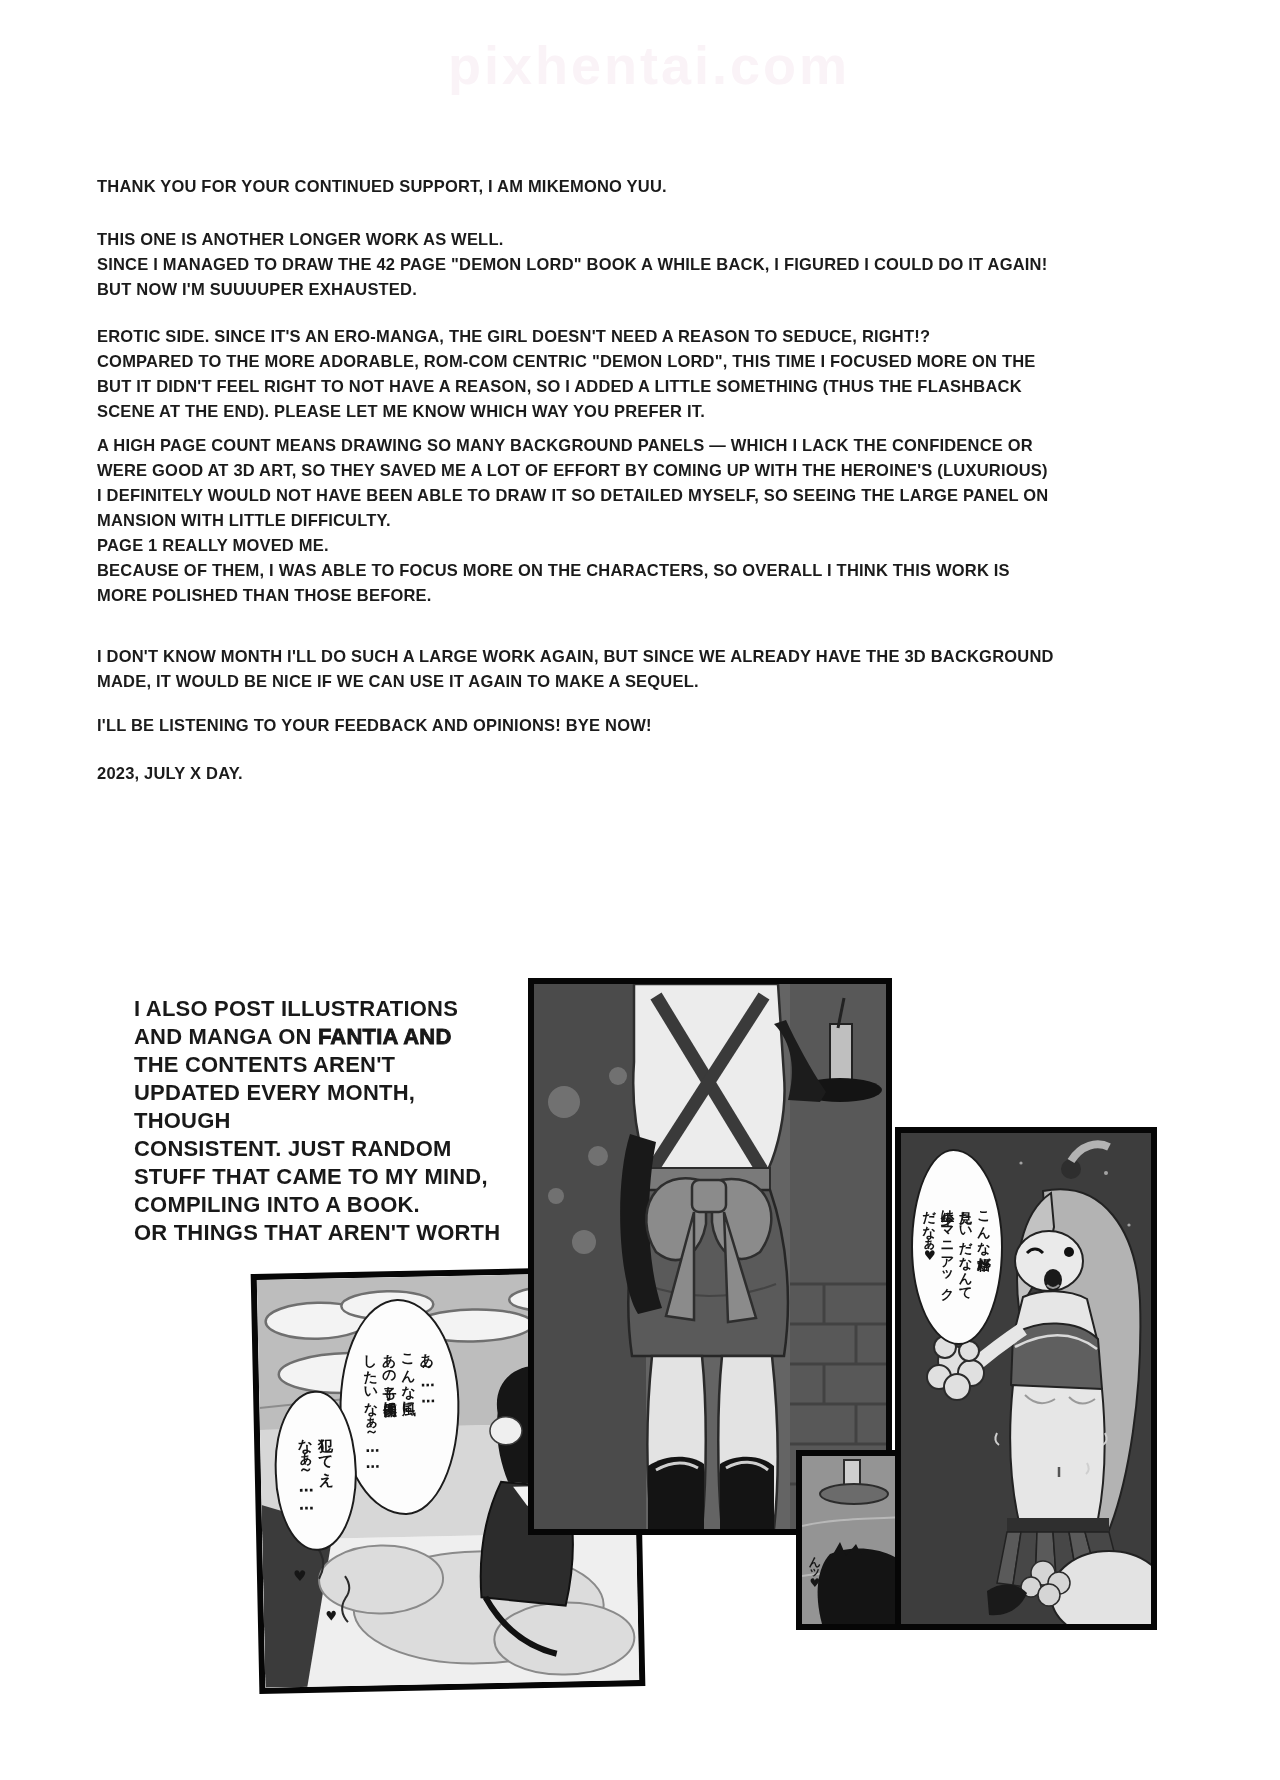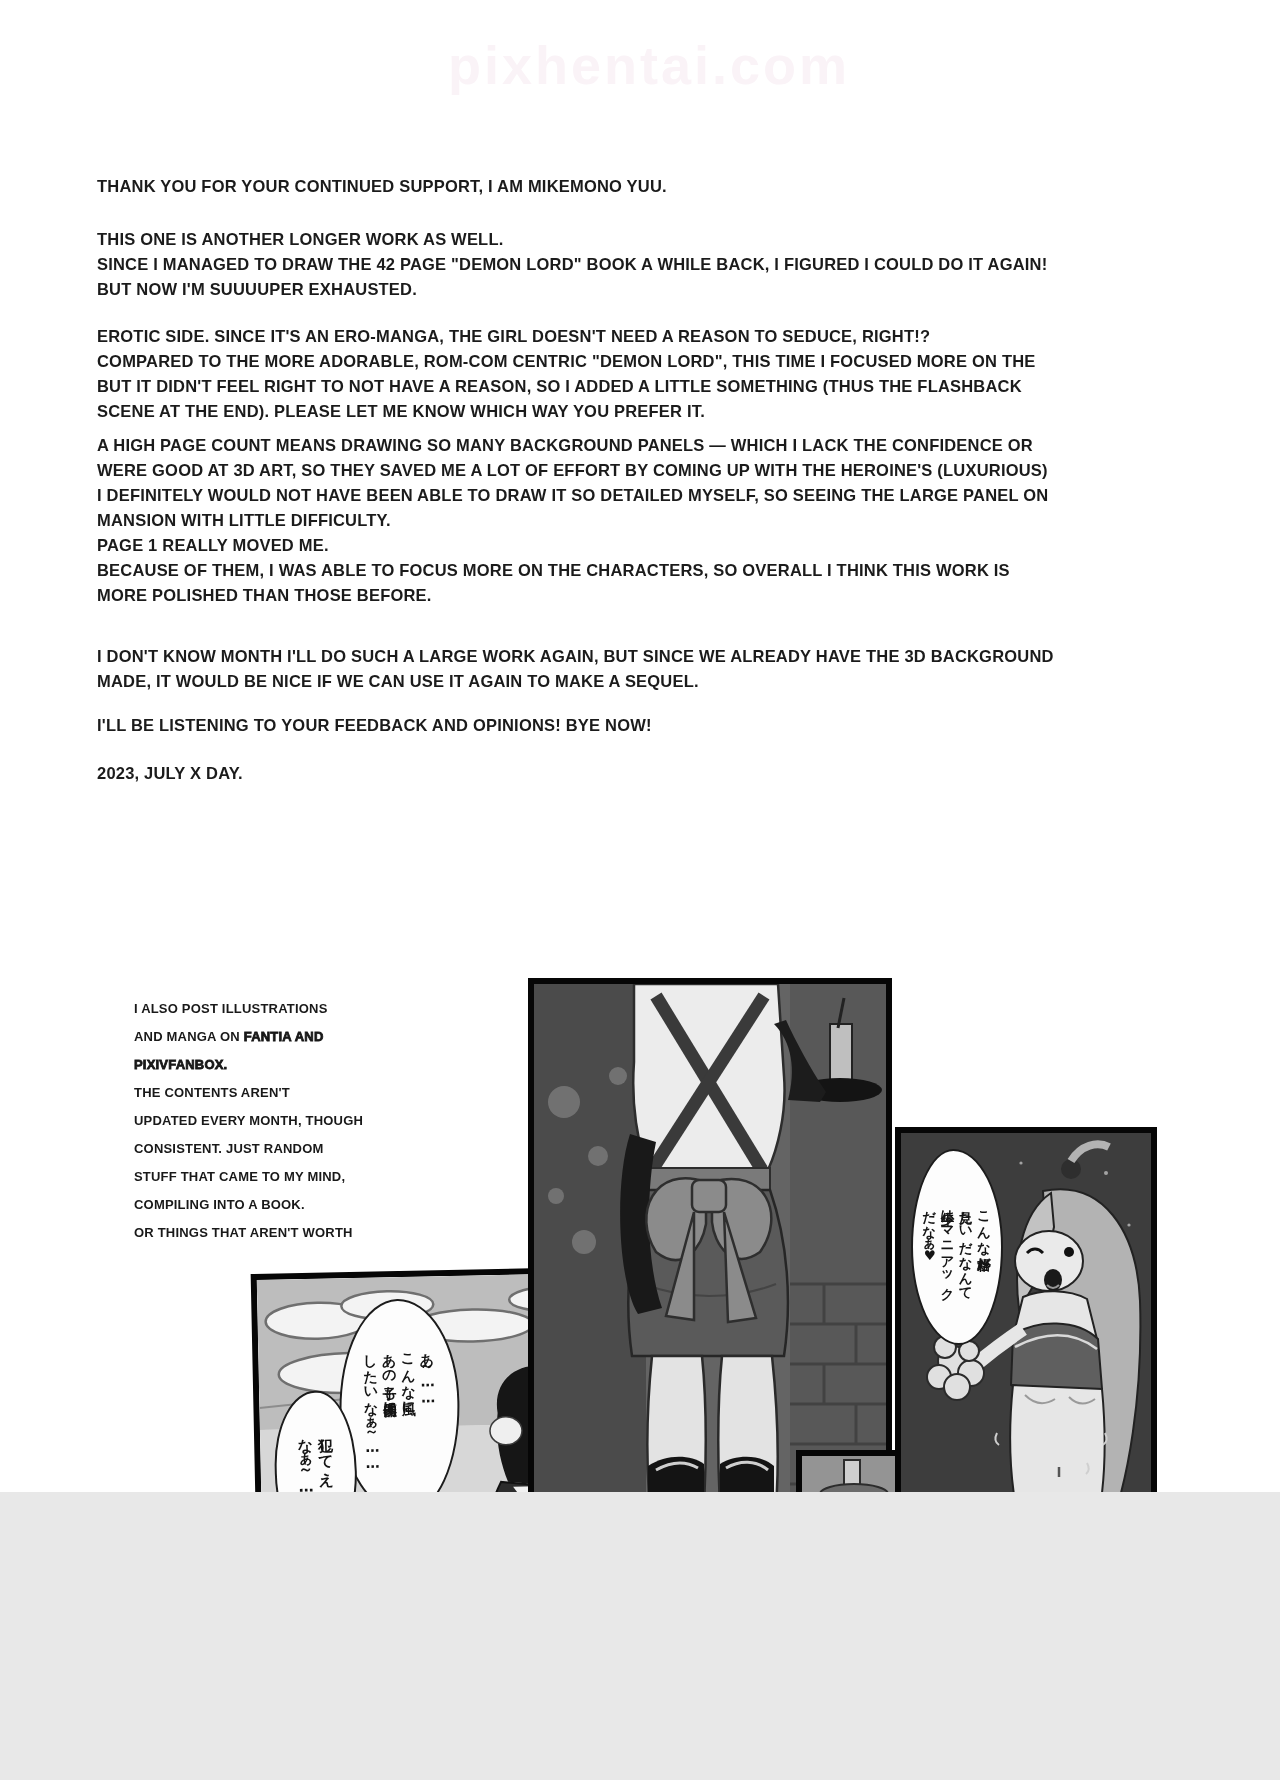--- a/index.html
+++ b/index.html
@@ -1,27 +1,27 @@
 <!DOCTYPE html>
 <html><head>
 <meta charset="utf-8">
 <style>
   html,body{margin:0;padding:0;background:#e8e8e8;}
-  .page{position:relative;width:1280px;height:1492px;background:#ffffff;overflow:hidden;
+  .page{position:relative;width:1280px;height:1780px;background:#ffffff;overflow:hidden;
         font-family:"Liberation Sans",sans-serif;margin:0 auto;}
   .watermark{position:absolute;left:448px;top:34px;font-size:54px;font-weight:bold;
         letter-spacing:3px;color:#faf3f7;white-space:nowrap;}
   
   .afterword{position:absolute;left:97px;top:0;width:1055px;color:#1b1b1b;}
   .para{position:absolute;left:0;width:100%;font-size:16.5px;line-height:25px;font-weight:bold;
         letter-spacing:0.2px;}
   .p1{top:174px}.p2{top:227px}.p3{top:324px}.p4{top:433px}.p5{top:644px}.p6{top:713px}.p7{top:761px}
   .it{}
   
-  .side-note{position:absolute;left:134px;top:995px;width:370px;font-size:13px;line-height:28px;
+  .side-note{position:absolute;left:134px;top:995px;width:370px;font-size:22px;line-height:28px;
         font-weight:bold;color:#191919;letter-spacing:0.2px;}
   .xb{-webkit-text-stroke:0.8px #151515;}
   
   .panel{position:absolute;box-sizing:border-box;border:6px solid #060606;background:#fff;overflow:hidden;}
   .panel svg{display:block;width:100%;height:100%;}
   .panel-left{left:255px;top:1270px;width:386px;height:420px;z-index:1;transform:rotate(-1.2deg);}
   .panel-waitress{left:528px;top:978px;width:364px;height:557px;z-index:2;}
   .panel-peek{left:796px;top:1450px;width:160px;height:180px;z-index:3;}
   .panel-cheer{left:895px;top:1127px;width:262px;height:503px;z-index:4;}
   
@@ -80,21 +80,20 @@
       <div>I'LL BE LISTENING TO YOUR FEEDBACK AND OPINIONS! BYE NOW!</div>
     </div>
     <div class="para p7">
       <div>2023, JULY X DAY.</div>
     </div>
   </div>
 
   <div class="side-note">
     <div>I ALSO POST ILLUSTRATIONS</div>
     <div><span>AND MANGA ON </span><span class="xb">FANTIA AND</span></div>
-    <div class="xb">PIXIVFANBOX.</div>
     <div>THE CONTENTS AREN'T</div>
     <div>UPDATED EVERY MONTH, THOUGH</div>
     <div>CONSISTENT. JUST RANDOM</div>
     <div>STUFF THAT CAME TO MY MIND,</div>
     <div>COMPILING INTO A BOOK.</div>
     <div>OR THINGS THAT AREN'T WORTH</div>
   </div>
 
   <div class="panel panel-left">
     <svg viewBox="0 0 374 408" aria-hidden="true">

